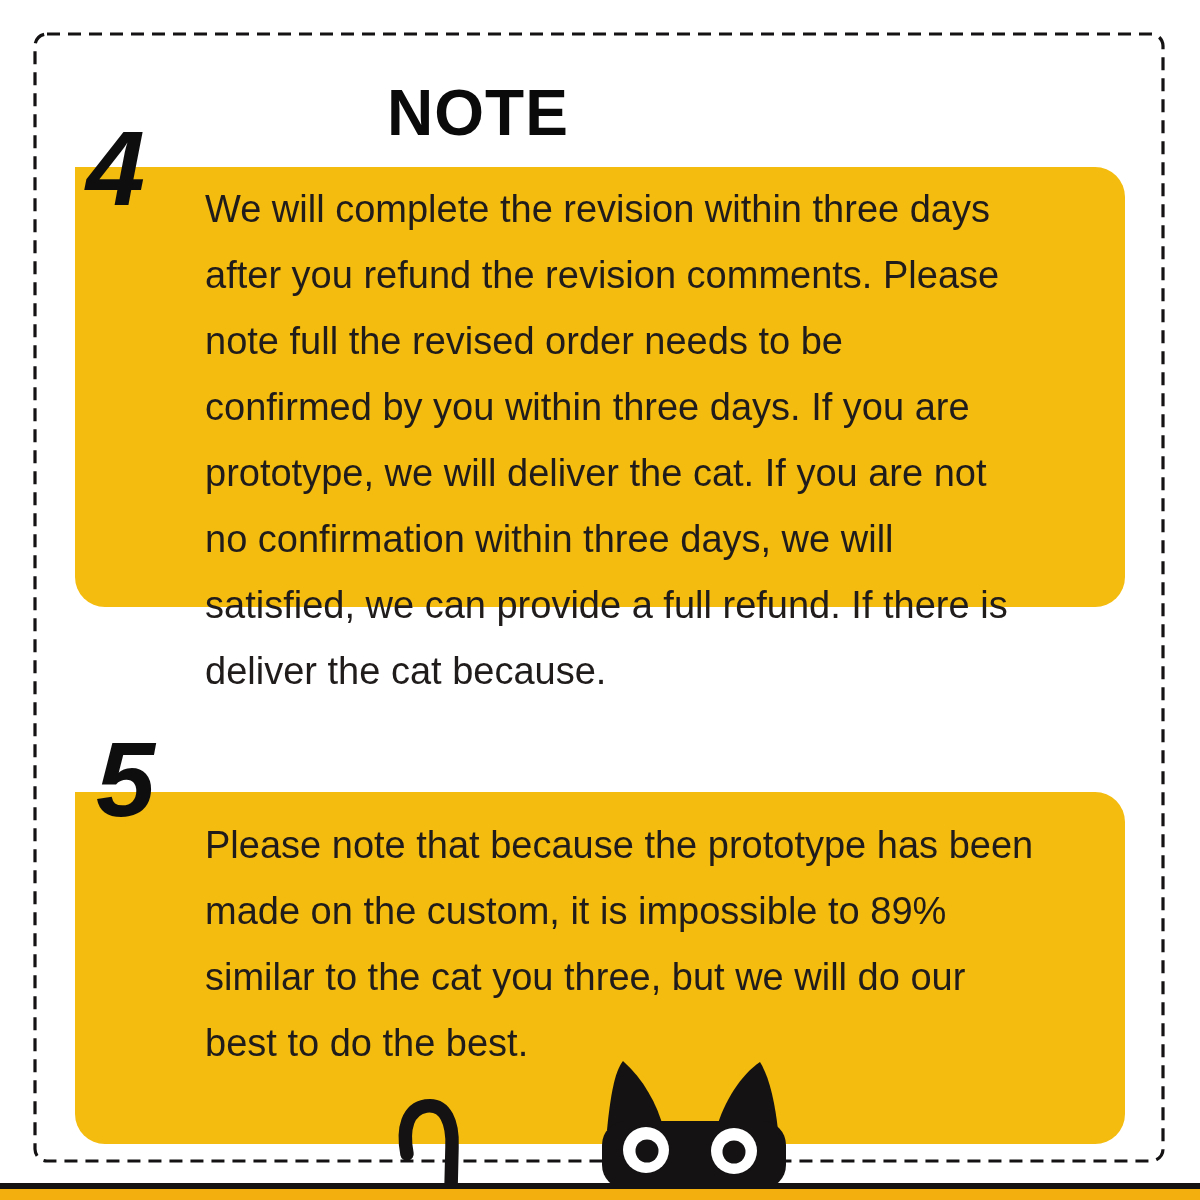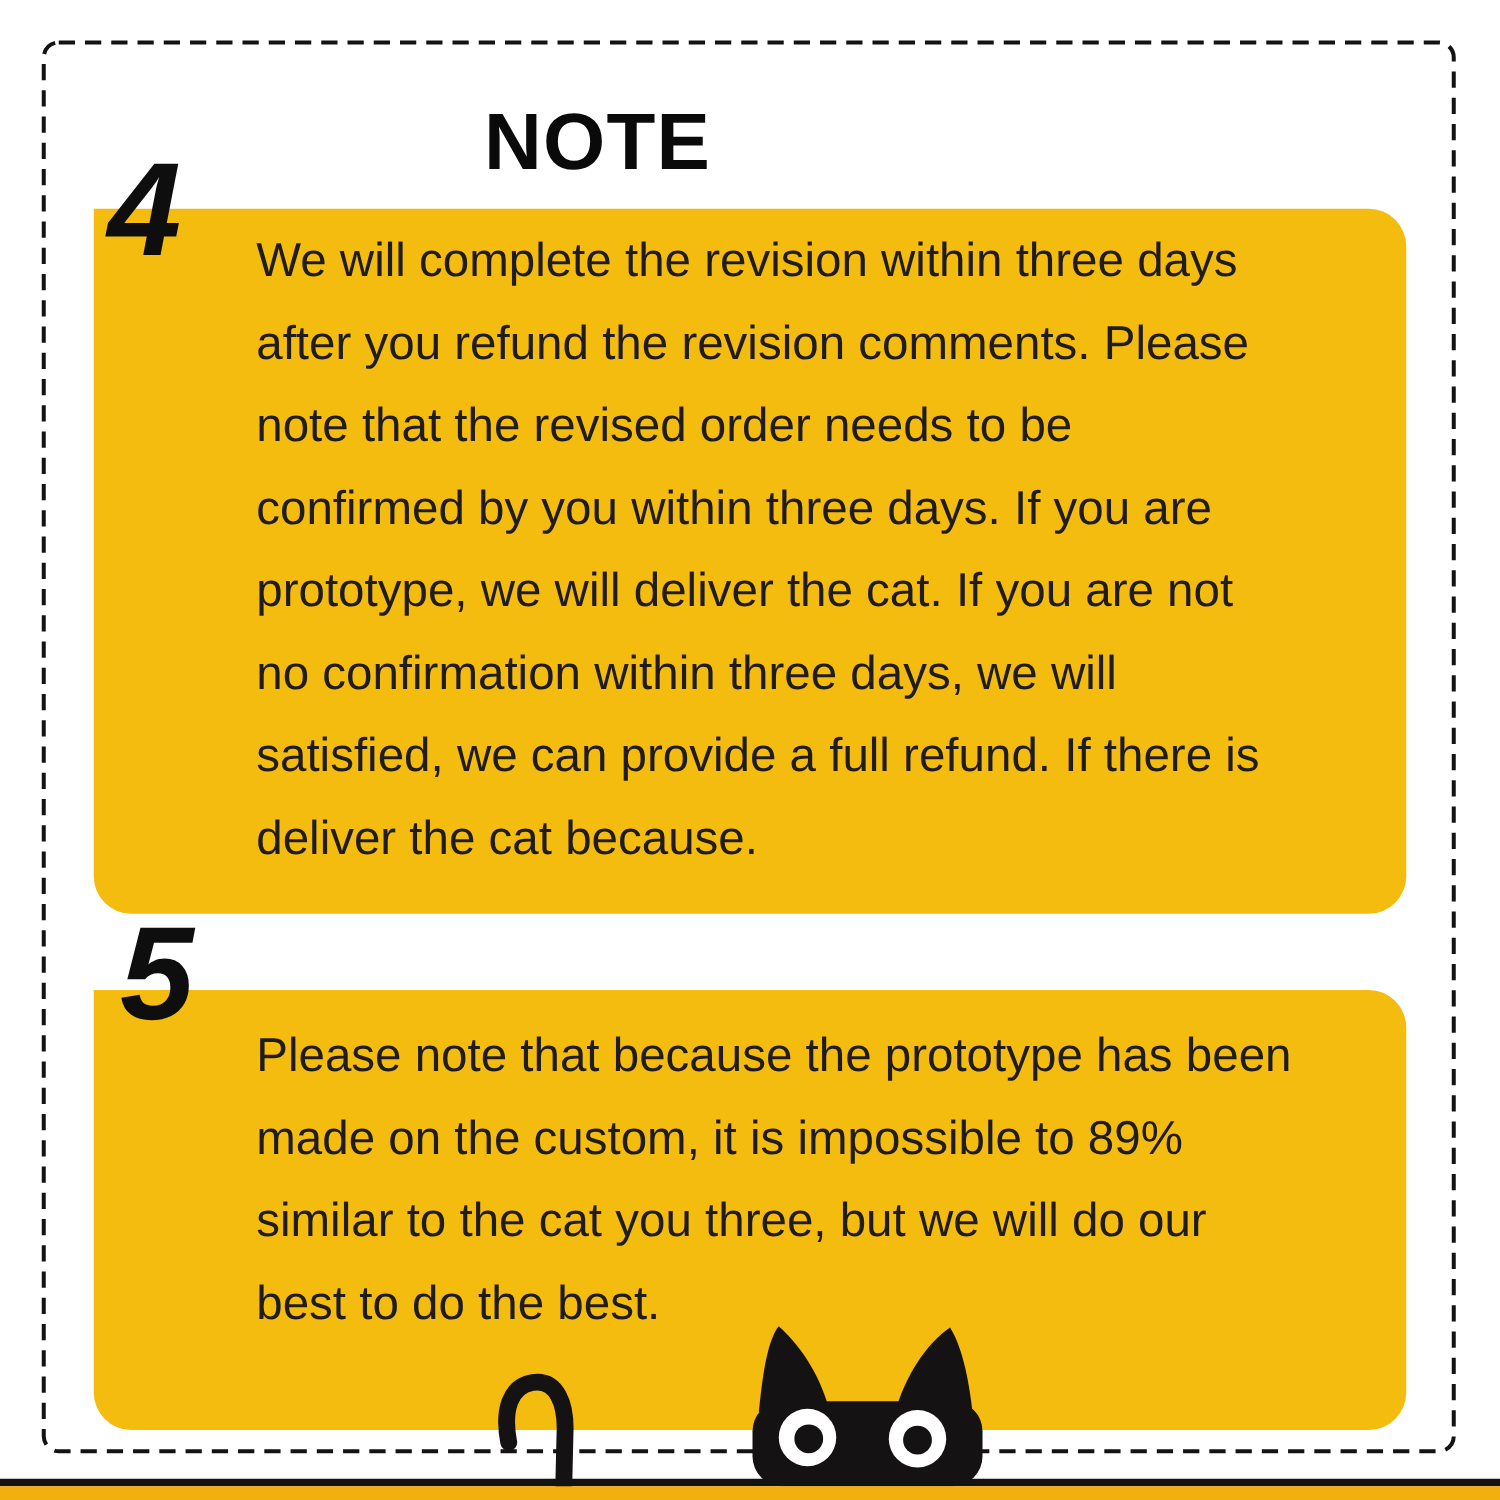--- a/index.html
+++ b/index.html
@@ -23,21 +23,21 @@
   }
   .note-box{
     position:absolute;
     left:75px;
     width:1050px;
     background:#F4BC0F;
     border-radius:0 30px 30px 30px;
     box-sizing:border-box;
     padding:0 40px 0 130px;
   }
-  .note-box.box-4{top:167px;height:564px;padding-top:9px;}
+  .note-box.box-4{top:167px;height:440px;padding-top:9px;}
   .note-box.box-5{top:792px;height:352px;padding-top:20px;}
   .note-line{
     height:66px;
     line-height:66px;
     font-size:38px;
     white-space:nowrap;
     color:#201c1c;
   }
   .big-number{
     position:absolute;
@@ -75,21 +75,21 @@
   </svg>
 
   <div class="page-title">NOTE</div>
 
   <div class="big-number n4">4</div>
   <div class="big-number n5">5</div>
 
   <div class="note-box box-4">
     <div class="note-line">We will complete the revision within three days</div>
     <div class="note-line">after you refund the revision comments. Please</div>
-    <div class="note-line">note that the revised order needs to be</div>
+    <div class="note-line">note full the revised order needs to be</div>
     <div class="note-line">confirmed by you within three days. If you are</div>
     <div class="note-line">prototype, we will deliver the cat. If you are not</div>
     <div class="note-line">no confirmation within three days, we will</div>
     <div class="note-line">satisfied, we can provide a full refund. If there is</div>
     <div class="note-line">deliver the cat because.</div>
   </div>
 
   <div class="note-box box-5">
     <div class="note-line">Please note that because the prototype has been</div>
     <div class="note-line">made on the custom, it is impossible to 89%</div>

